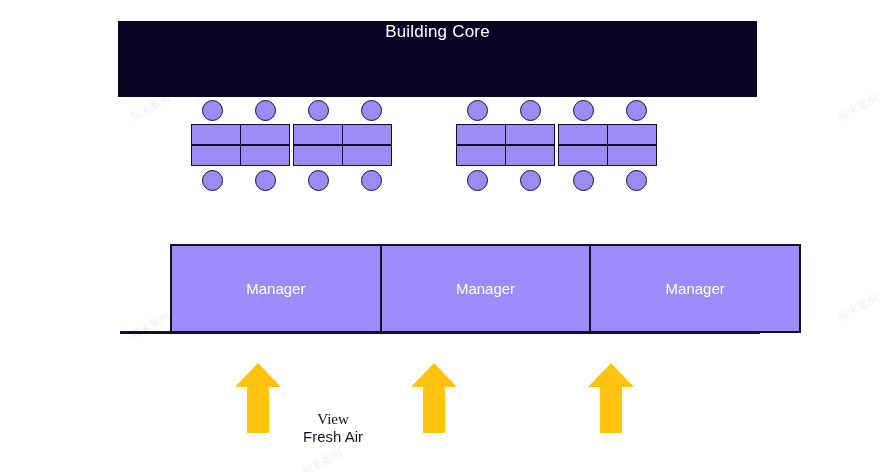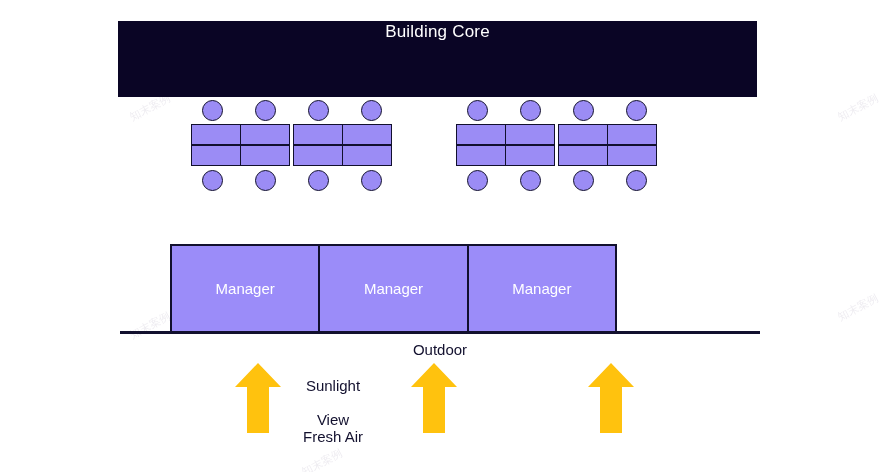--- a/index.html
+++ b/index.html
@@ -95,21 +95,21 @@
   }
   .desk-cell {
     background: #9b8cf5;
   }
 
   
   .manager-row {
     position: absolute;
     left: 170px;
     top: 244px;
-    width: 447px;
+    width: 631px;
     height: 89px;
     display: flex;
     box-sizing: border-box;
   }
   .manager-box {
     flex: 1 1 0;
     background: #9b8cf9;
     border: 2px solid #12102e;
     box-sizing: border-box;
     margin-right: -2px;
@@ -159,21 +159,21 @@
   .benefit {
     position: absolute;
     width: 160px;
     left: 253px;
     text-align: center;
     color: #12102e;
     font-size: 15px;
     white-space: nowrap;
   }
   .benefit-0 { top: 377px; }
-  .benefit-1 { top: 411px; }
+  .benefit-1 { top: 411px; font-family: Liberation Serif, serif; }
   .benefit-2 { top: 428px; }
 
   
   .watermark {
     position: absolute;
     color: rgba(120, 110, 150, 0.13);
     font-size: 11px;
     transform: rotate(-28deg);
     user-select: none;
     pointer-events: none;
@@ -260,35 +260,33 @@
     </div>
     <div class="manager-box">
       <span class="manager-label">Manager</span>
     </div>
     <div class="manager-box">
       <span class="manager-label">Manager</span>
     </div>
   </div>
 
   <div class="ground-line"></div>
-  <div class="outdoor-label">Outdoor</div>
 
   <div class="arrow arrow-1">
     <svg width="46" height="70" viewBox="0 0 46 70" xmlns="http://www.w3.org/2000/svg">
       <polygon points="23,0 46,24 34,24 34,70 12,70 12,24 0,24" fill="#ffc20e"></polygon>
     </svg>
   </div>
   <div class="arrow arrow-2">
     <svg width="46" height="70" viewBox="0 0 46 70" xmlns="http://www.w3.org/2000/svg">
       <polygon points="23,0 46,24 34,24 34,70 12,70 12,24 0,24" fill="#ffc20e"></polygon>
     </svg>
   </div>
   <div class="arrow arrow-3">
     <svg width="46" height="70" viewBox="0 0 46 70" xmlns="http://www.w3.org/2000/svg">
       <polygon points="23,0 46,24 34,24 34,70 12,70 12,24 0,24" fill="#ffc20e"></polygon>
     </svg>
   </div>
 
-  <div class="benefit benefit-0">Sunlight</div>
   <div class="benefit benefit-1">View</div>
   <div class="benefit benefit-2">Fresh Air</div>
 
 </div>
 
 </body></html>

